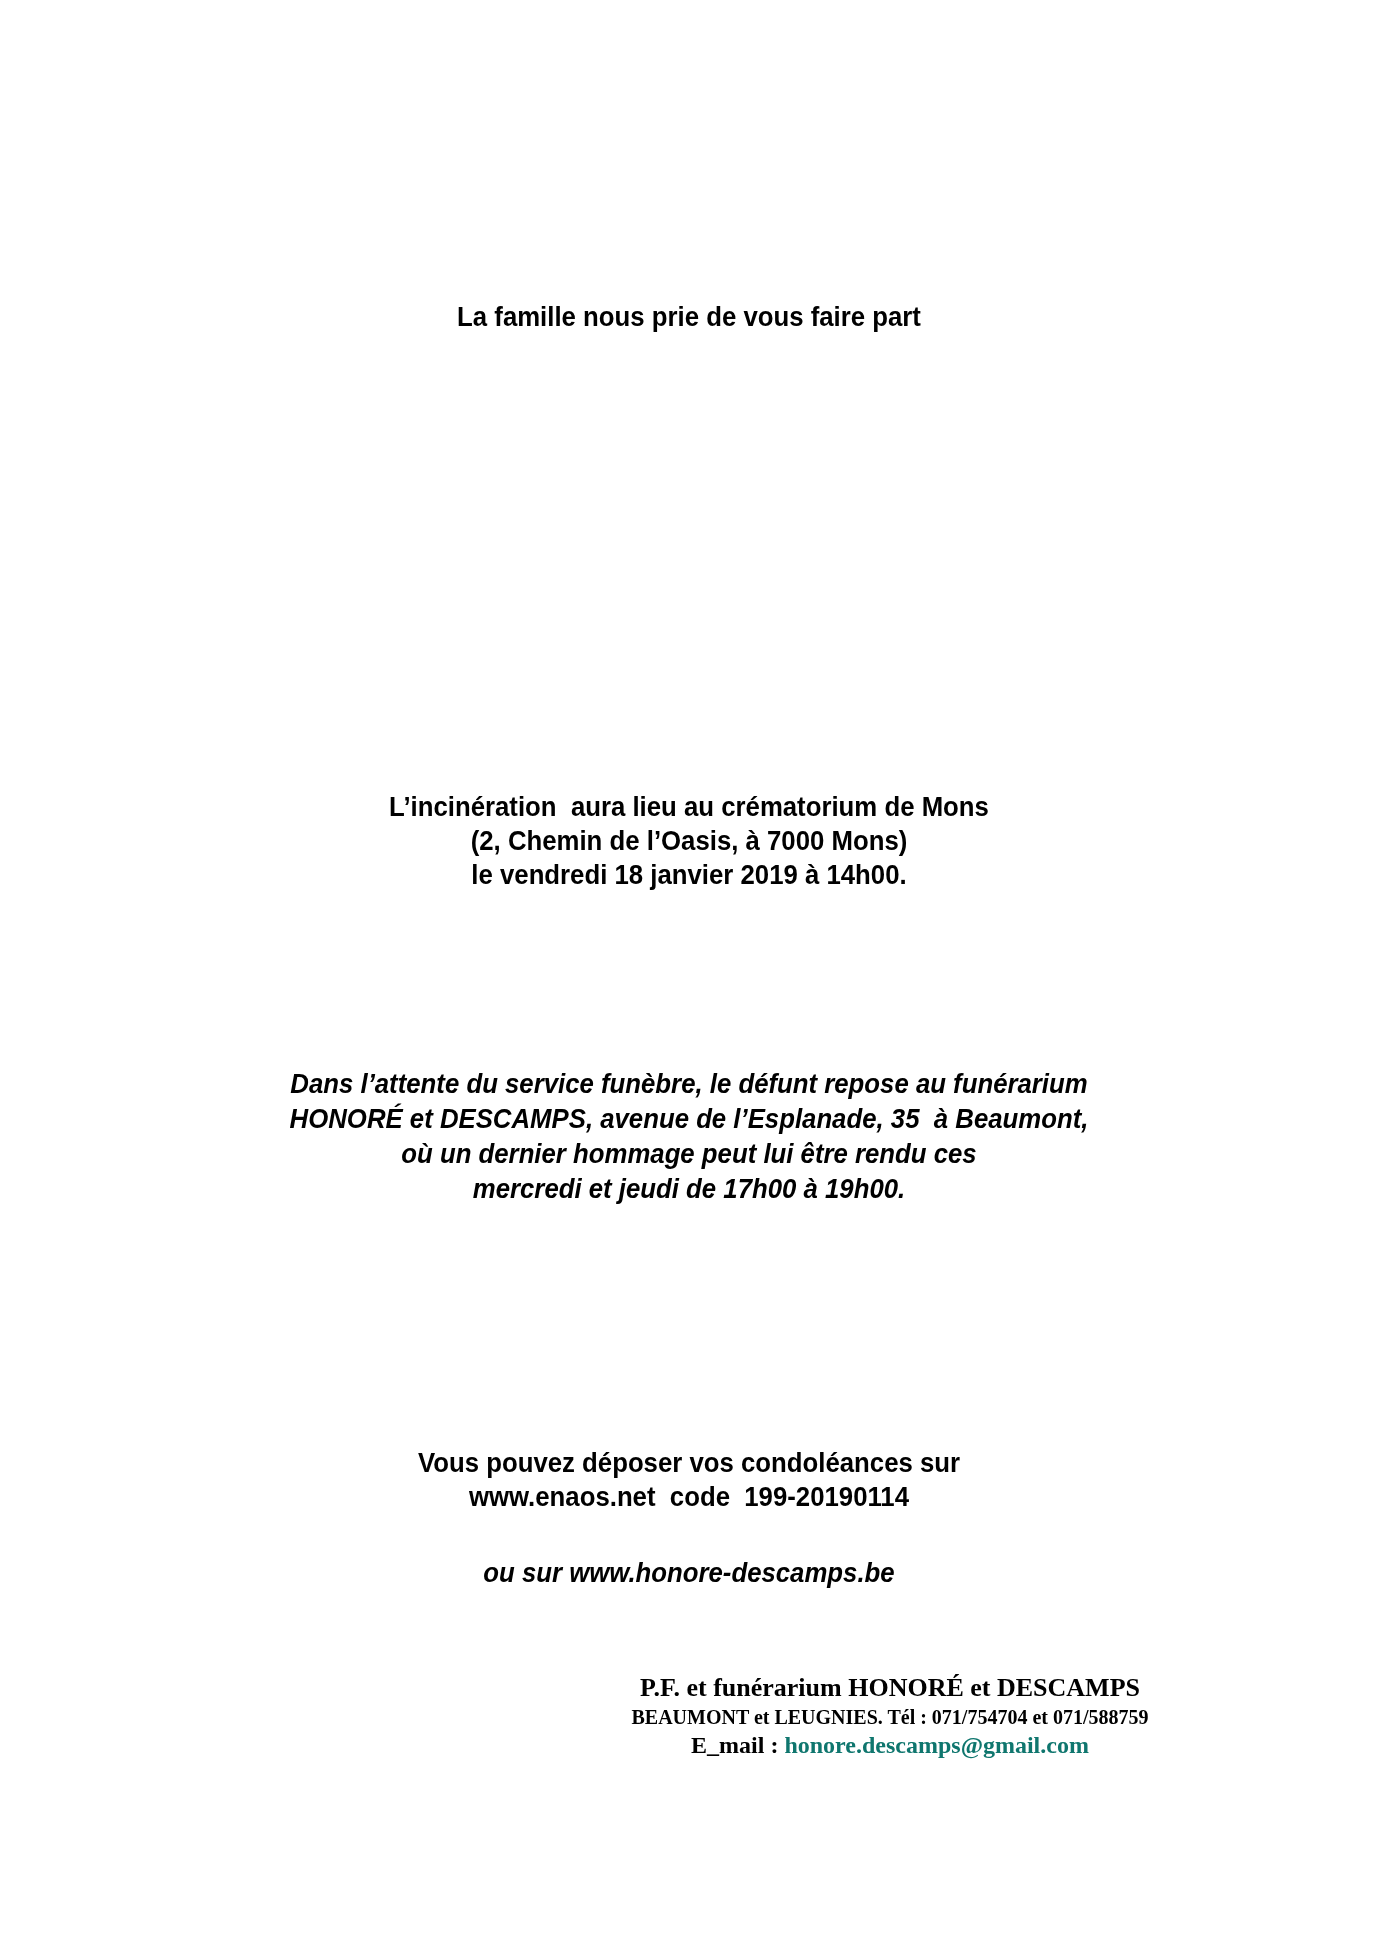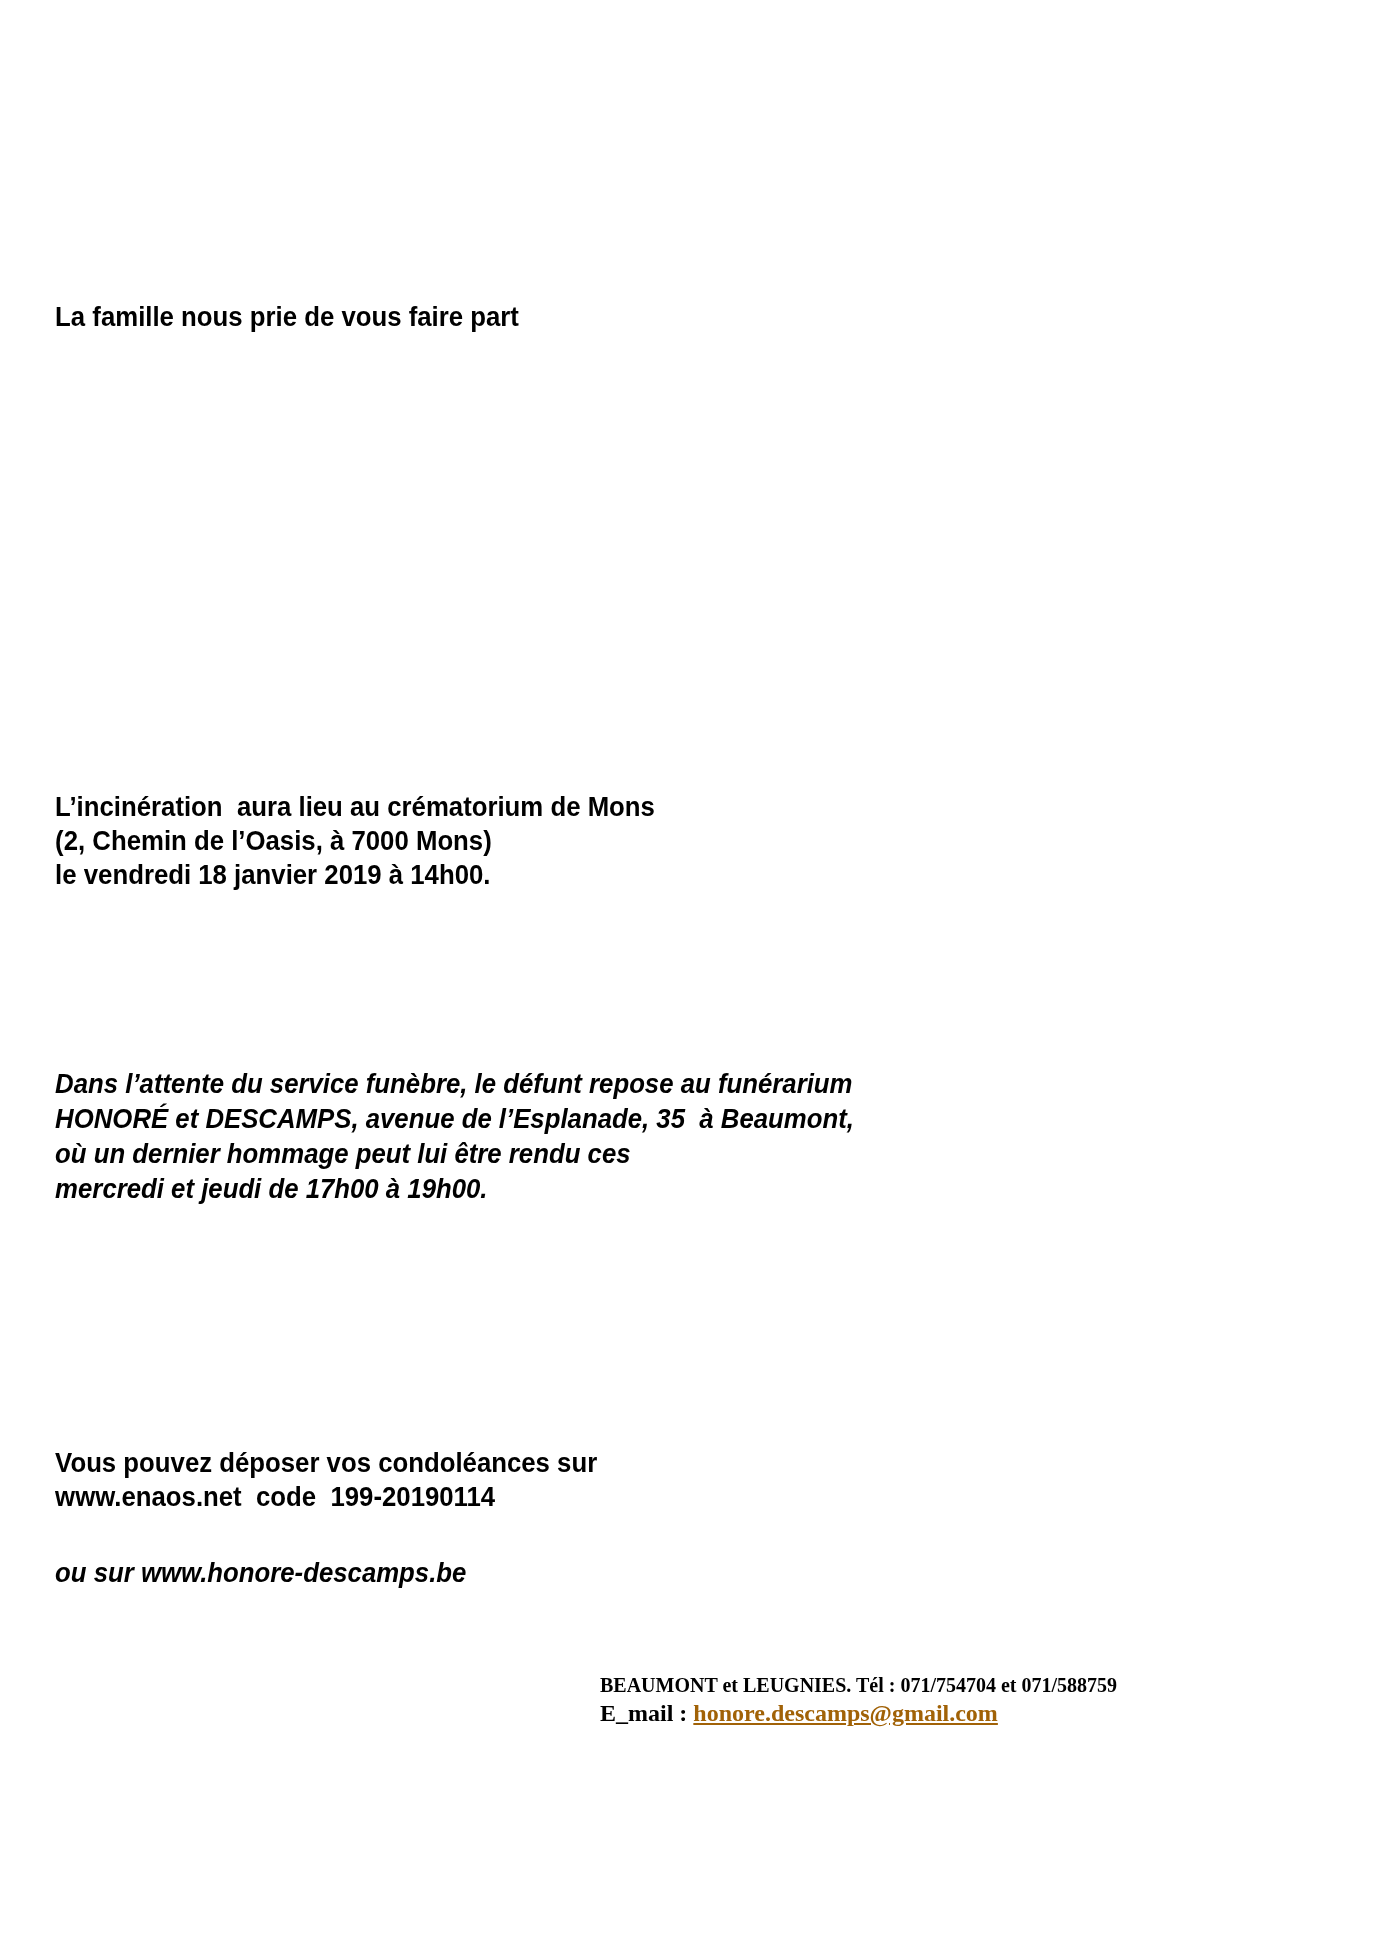--- a/index.html
+++ b/index.html
@@ -9,20 +9,21 @@
     height: 1949px;
     background: #ffffff;
     color: #000000;
     font-family: "Liberation Sans", sans-serif;
     overflow: hidden;
   }
   .block {
     position: absolute;
     left: 0;
     width: 100%;
+    text-align: center;
   }
   .line {
     white-space: pre-wrap;
     font-weight: bold;
     font-size: 28px;
     line-height: 34px;
     transform: scaleX(0.92);
     transform-origin: 50% 50%;
   }
   .b-intro   { top: 300px; }
@@ -41,22 +42,21 @@
     top: 1672px;
     left: 600px;
     width: 580px;
     font-family: "Liberation Serif", serif;
   }
   .b-footer .line { transform: none; }
   .footer-company { font-size: 26px; line-height: 32px; }
   .footer-contact { font-size: 20px; line-height: 26px; }
   .footer-email   { font-size: 24px; line-height: 30px; }
   .email-link {
-    color: #a16207;
-    text-decoration: underline;
+    color: #0f766e;
     font-weight: bold;
     cursor: pointer;
     margin-top: 28px;
   }
 </style>
 </head>
 <body>
 
 <div class="page">
 
@@ -85,17 +85,18 @@
   <div class="block b-condo">
     <div class="line">Vous pouvez déposer vos condoléances sur</div>
     <div class="line">www.enaos.net  code  199-20190114</div>
   </div>
 
   <div class="block b-ousur">
     <div class="line">ou sur www.honore-descamps.be</div>
   </div>
 
   <div class="block b-footer">
+    <div class="line footer-company">P.F. et funérarium HONORÉ et DESCAMPS</div>
     <div class="line footer-contact">BEAUMONT et LEUGNIES. Tél : 071/754704 et 071/588759</div>
     <div class="line footer-email"><span>E_mail : </span><a class="email-link">honore.descamps@gmail.com</a></div>
   </div>
 
 </div>
 
 </body></html>

